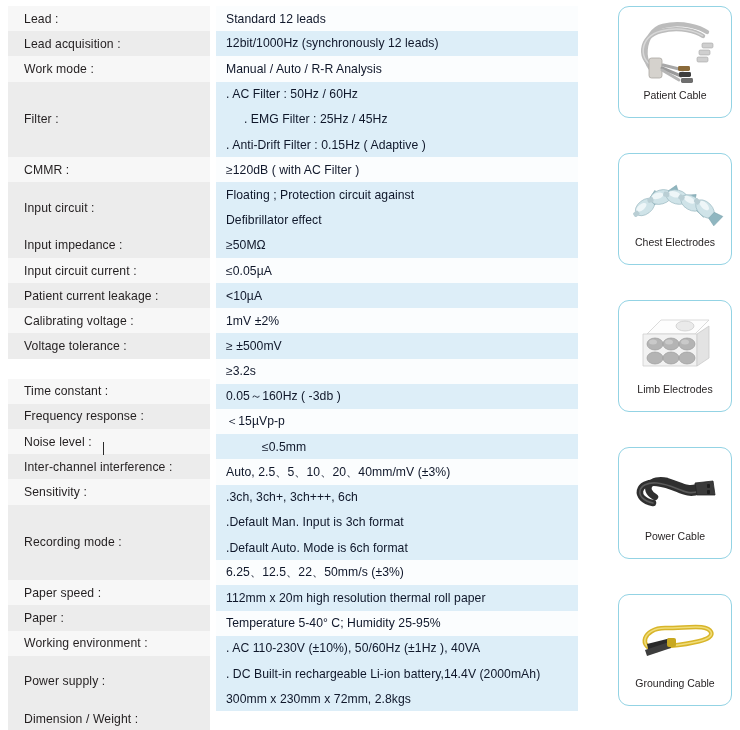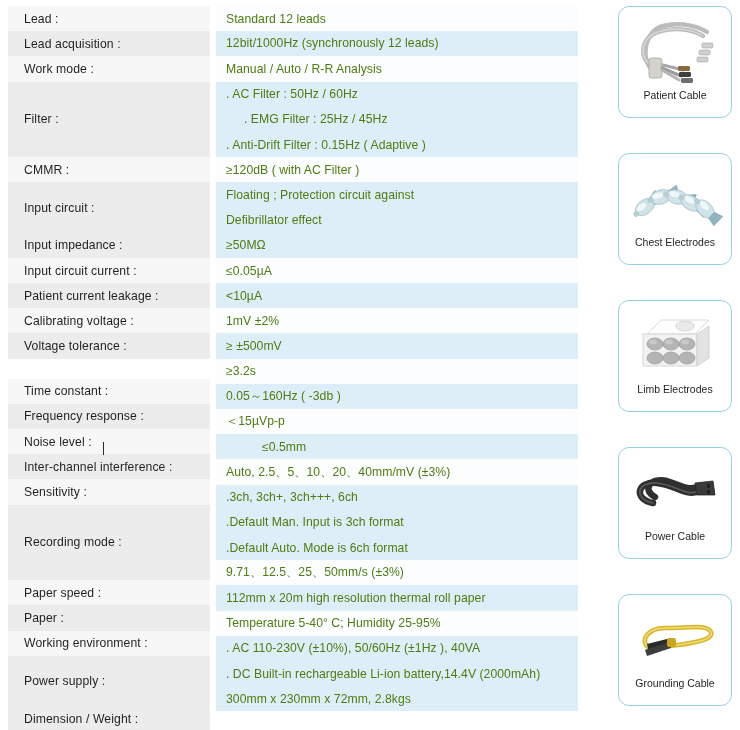--- a/index.html
+++ b/index.html
@@ -56,21 +56,21 @@
   }
   .value-cell.shade-a { background: #ddeef8; }
   .value-cell.shade-b { background: #fbfdfe; }
 
   .value-line {
     box-sizing: border-box;
     display: flex;
     align-items: center;
     padding-left: 10px;
     font-size: 12.2px;
-    color: #4d7c0f;
+    color: #0f172a;
     letter-spacing: 0.05px;
     white-space: nowrap;
   }
 
   
   .caret-artifact {
     position: absolute;
     width: 1px;
     height: 13px;
     background: #2b2b2b;
@@ -195,21 +195,21 @@
         </div>
         <div class="value-cell shade-b" style="height: 25.2px;">
           <div class="value-line" style="height: 25.2px;">Auto, 2.5、5、10、20、40mm/mV (±3%)</div>
         </div>
         <div class="value-cell shade-a" style="height: 75.6px;">
           <div class="value-line" style="height: 25.2px;">.3ch, 3ch+, 3ch+++, 6ch</div>
           <div class="value-line" style="height: 25.2px;">.Default Man. Input is 3ch format</div>
           <div class="value-line" style="height: 25.2px;">.Default Auto. Mode is 6ch format</div>
         </div>
         <div class="value-cell shade-b" style="height: 25.2px;">
-          <div class="value-line" style="height: 25.2px;">9.71、12.5、25、50mm/s (±3%)</div>
+          <div class="value-line" style="height: 25.2px;">6.25、12.5、22、50mm/s (±3%)</div>
         </div>
         <div class="value-cell shade-a" style="height: 25.2px;">
           <div class="value-line" style="height: 25.2px;">112mm x 20m high resolution thermal roll paper</div>
         </div>
         <div class="value-cell shade-b" style="height: 25.2px;">
           <div class="value-line" style="height: 25.2px;">Temperature 5-40° C; Humidity 25-95%</div>
         </div>
         <div class="value-cell shade-a" style="height: 50.4px;">
           <div class="value-line" style="height: 25.2px;">. AC 110-230V (±10%), 50/60Hz (±1Hz ), 40VA</div>
           <div class="value-line" style="height: 25.2px;">. DC Built-in rechargeable Li-ion  battery,14.4V (2000mAh)</div>

